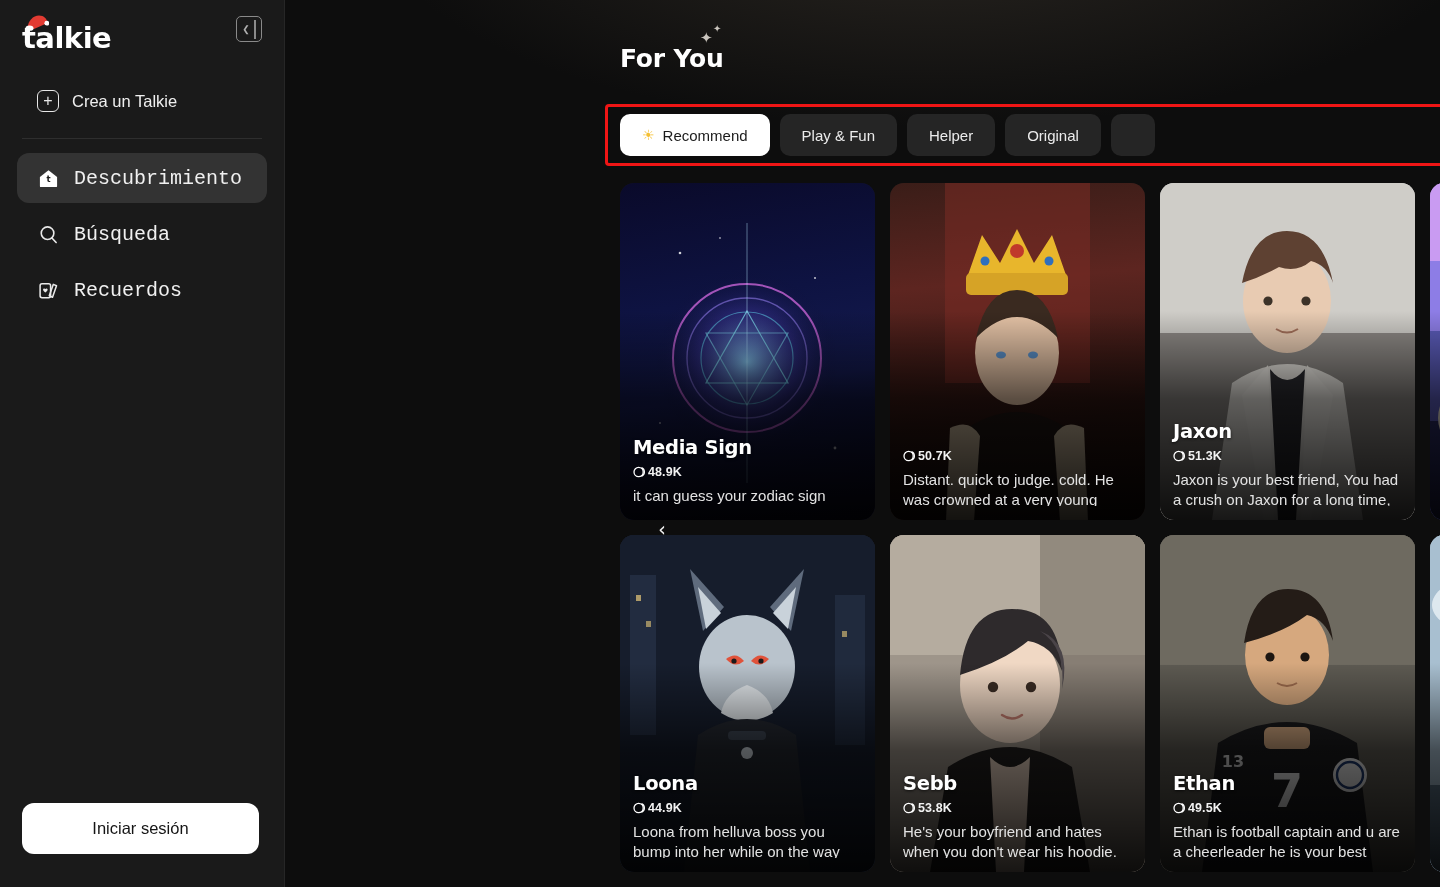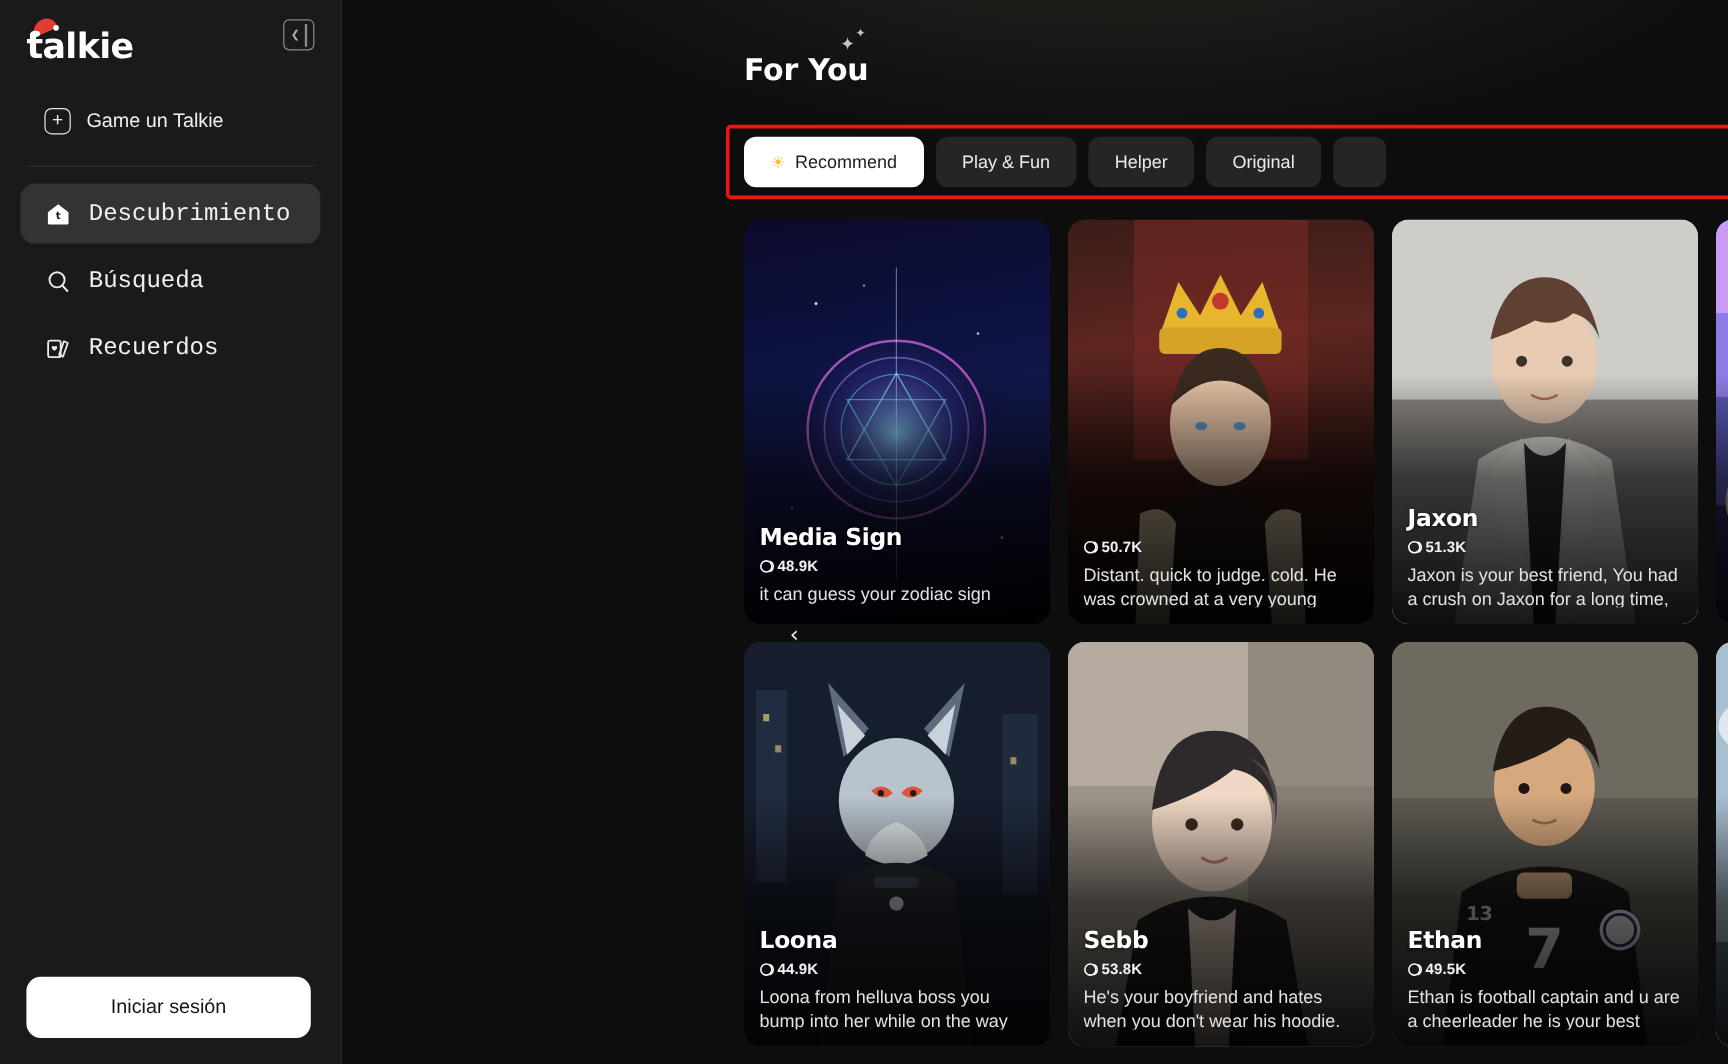--- a/index.html
+++ b/index.html
@@ -68,21 +68,21 @@
   .nav { margin: 14px 17px 0 17px; }
   .nav-item {
     display: flex; align-items: center; gap: 15px;
     height: 50px; padding: 0 20px; border-radius: 12px;
     cursor: pointer; margin-bottom: 6px;
   }
   .nav-item.active { background: #333333; }
   .nav-label { font-size: 20px; color: #f0f0f0; white-space: nowrap; font-family: Liberation Mono, monospace; }
   .nav-icon { width: 22px; height: 22px; flex: 0 0 22px; display:flex; align-items:center; justify-content:center; }
 
-  .login-wrap { position: absolute; left: 22px; bottom: 22px; width: 206px; }
+  .login-wrap { position: absolute; left: 22px; bottom: 33px; width: 206px; }
   .login-btn {
     width: 237px; height: 51px; border-radius: 12px;
     background: #ffffff; color: #151515;
     font-size: 16.5px; font-family: "Liberation Sans", sans-serif;
     border: none; cursor: pointer;
   }
 
   
   .main {
     flex: 1; height: 887px; position: relative;
@@ -191,21 +191,21 @@
       <div class="collapse-btn">
         <span class="chev">❮</span>
         <span class="bar"></span>
       </div>
     </div>
 
     <div class="create-row">
       <span class="plus-box">
         <span class="plus-glyph">+</span>
       </span>
-      <span class="create-label">Game un Talkie</span>
+      <span class="create-label">Crea un Talkie</span>
     </div>
 
     <div class="divider"></div>
 
     <nav class="nav">
 
       <div class="nav-item active">
         <span class="nav-icon">
           <svg viewBox="0 0 22 22" width="21" height="21">
             <path d="M11 2.3 L20 9.3 V19 a1 1 0 0 1-1 1 H3 a1 1 0 0 1-1-1 V9.3 Z" fill="#ffffff"></path>

